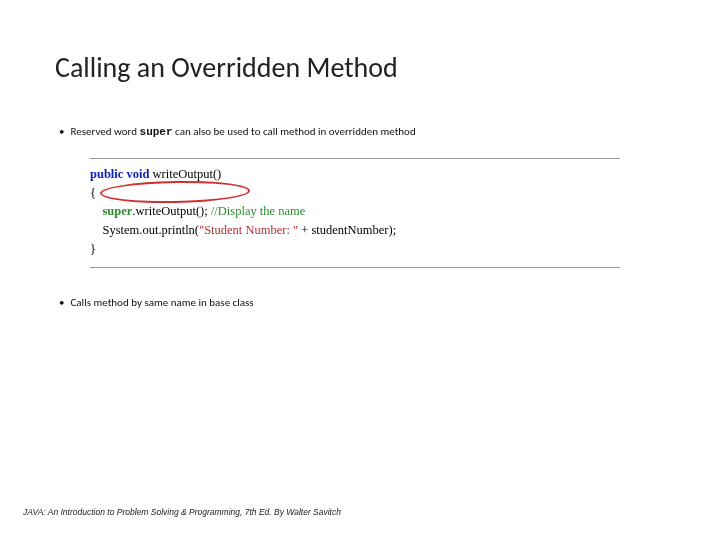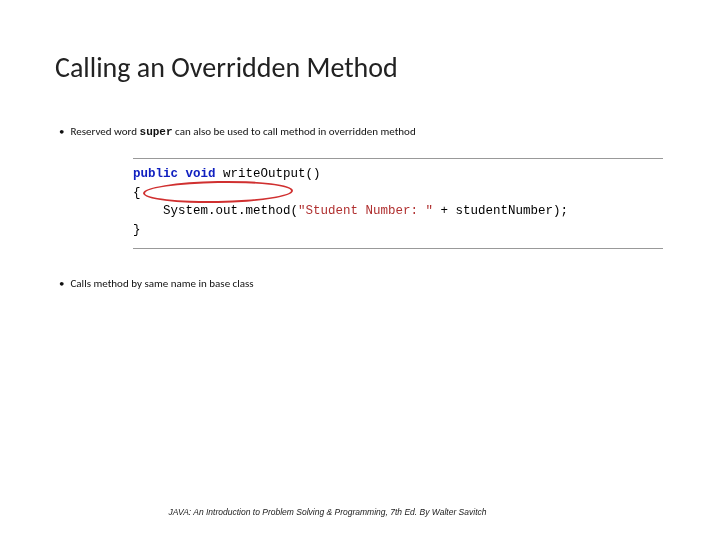--- a/index.html
+++ b/index.html
@@ -26,26 +26,26 @@
   }
   .bullet .dot {
     display: inline-block;
     margin-right: 6px;
   }
   .mono {
     font-family: "Courier New", monospace;
     font-weight: bold;
   }
   .code-block {
-    margin: 18px 0 28px 78px;
+    margin: 18px 0 28px 35px;
     width: 530px;
     border-top: 1px solid #999;
     border-bottom: 1px solid #999;
     padding: 6px 0 8px 0;
-    font-family: Liberation Mono, monospace;
+    font-family: Liberation Serif, serif;
     font-size: 12.5px;
     line-height: 1.5;
     position: relative;
   }
   .code-line { white-space: pre; }
   .kw-blue { color: #1020c0; font-weight: bold; }
   .kw-green { color: #2a8f2a; font-weight: bold; }
   .comment { color: #2a8f2a; }
   .str { color: #b03030; }
   .ellipse {
@@ -57,21 +57,21 @@
     width: 150px;
     height: 22px;
     transform: rotate(-1deg);
     pointer-events: none;
   }
   .footer {
     position: absolute;
     bottom: 22px;
     left: 0;
     width: 632px;
-    text-align: center;
+    text-align: left;
     font-family: Arial, sans-serif;
     font-size: 8.5px;
     font-style: italic;
     color: #222;
     line-height: 1.3;
     padding-left: 23px;
   }
   .footer .line1-main { font-style: italic; }
 </style>
 </head>
@@ -80,21 +80,22 @@
 <h1 class="title">Calling an Overridden Method</h1>
 
 <div class="bullet">
   <span class="dot">•</span><span>Reserved word </span><span class="mono">super</span><span> can also be used to call method in overridden method</span>
 </div>
 
 <div class="code-block">
   <div class="ellipse"></div>
   <div class="code-line"><span class="kw-blue">public</span> <span class="kw-blue">void</span><span> writeOutput()</span></div>
   <div class="code-line">{</div>
-  <div class="code-line"><span>    System.out.method(</span><span class="str">"Student Number: "</span><span> + studentNumber);</span></div>
+  <div class="code-line">    <span class="kw-green">super</span><span>.writeOutput(); </span><span class="comment">//Display the name</span></div>
+  <div class="code-line"><span>    System.out.println(</span><span class="str">"Student Number: "</span><span> + studentNumber);</span></div>
   <div class="code-line">}</div>
 </div>
 
 <div class="bullet">
   <span class="dot">•</span><span>Calls method by same name in base class</span>
 </div>
 
 <div class="footer">
   <div>
     <span class="line1-main">JAVA: An Introduction to Problem Solving &amp; Programming</span><span>, 7th Ed. By Walter Savitch</span>

